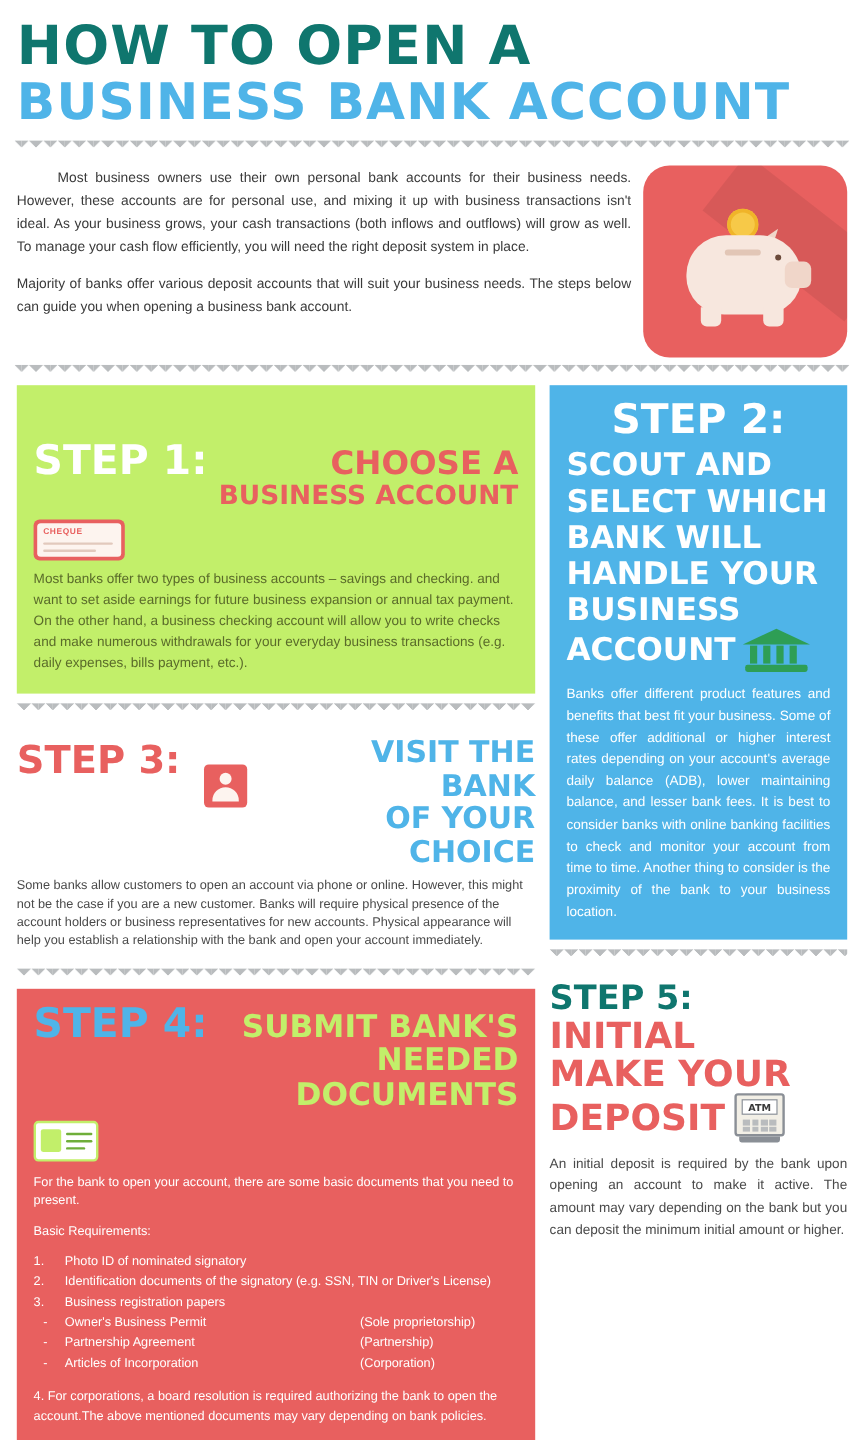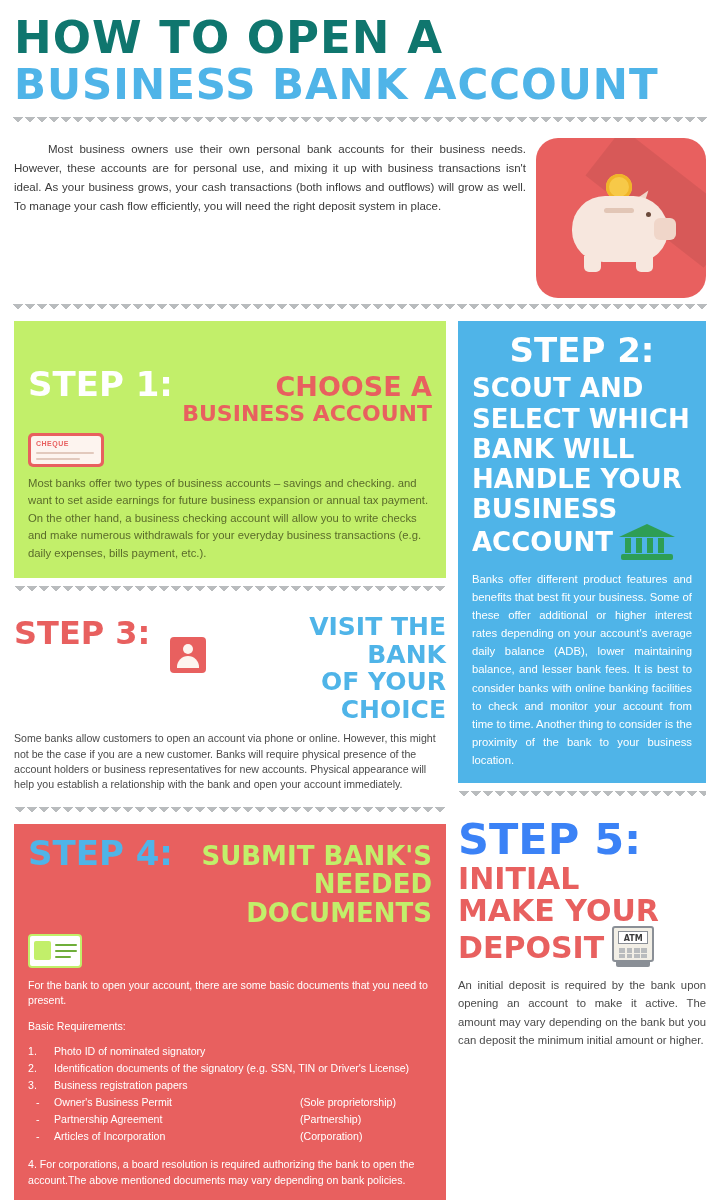--- a/index.html
+++ b/index.html
@@ -317,22 +317,22 @@
   .reqrow .right { width: 132px; flex: none; }
   .reqrow.sub .num { width: 26px; padding-left: 8px; }
 
   .step5 {
     background: #ffffff;
     padding: 10px 0 0 0;
   }
   .s5-step {
     font-family: "DejaVu Sans", sans-serif;
     font-weight: bold;
-    font-size: 43px;
-    color: #3b82f6;
+    font-size: 28px;
+    color: #0f766e;
     line-height: 1;
   }
   .s5-title {
     font-family: "DejaVu Sans", sans-serif;
     font-weight: bold;
     font-size: 30px;
     color: #e8605f;
     line-height: 1.06;
     margin-top: 2px;
   }
@@ -370,20 +370,21 @@
   <div class="header">
     <div class="title-line1">HOW TO OPEN A</div>
     <div class="title-line2">BUSINESS BANK ACCOUNT</div>
   </div>
 
   <div class="zig" style="margin:10px 12px 0 12px;"></div>
 
   <div class="intro-wrap">
     <div class="intro-text">
       <p class="indent">Most business owners use their own personal bank accounts for their business needs. However, these accounts are for personal use, and mixing it up with business transactions isn't ideal.  As your business  grows,   your cash transactions (both inflows and outflows) will grow as well. To manage your cash flow efficiently, you will need the right deposit system in place.</p>
+      <p>Majority of banks offer various deposit accounts that will suit your business needs. The steps below can guide you when opening a business bank account.</p>
     </div>
     <div class="piggy-box">
       <div class="piggy-shadow"></div>
       <div class="piggy-coin"></div>
       <div class="piggy-ear"></div>
       <div class="piggy-body"></div>
       <div class="piggy-slot"></div>
       <div class="piggy-snout"></div>
       <div class="piggy-eye"></div>
       <div class="piggy-leg l1"></div>

